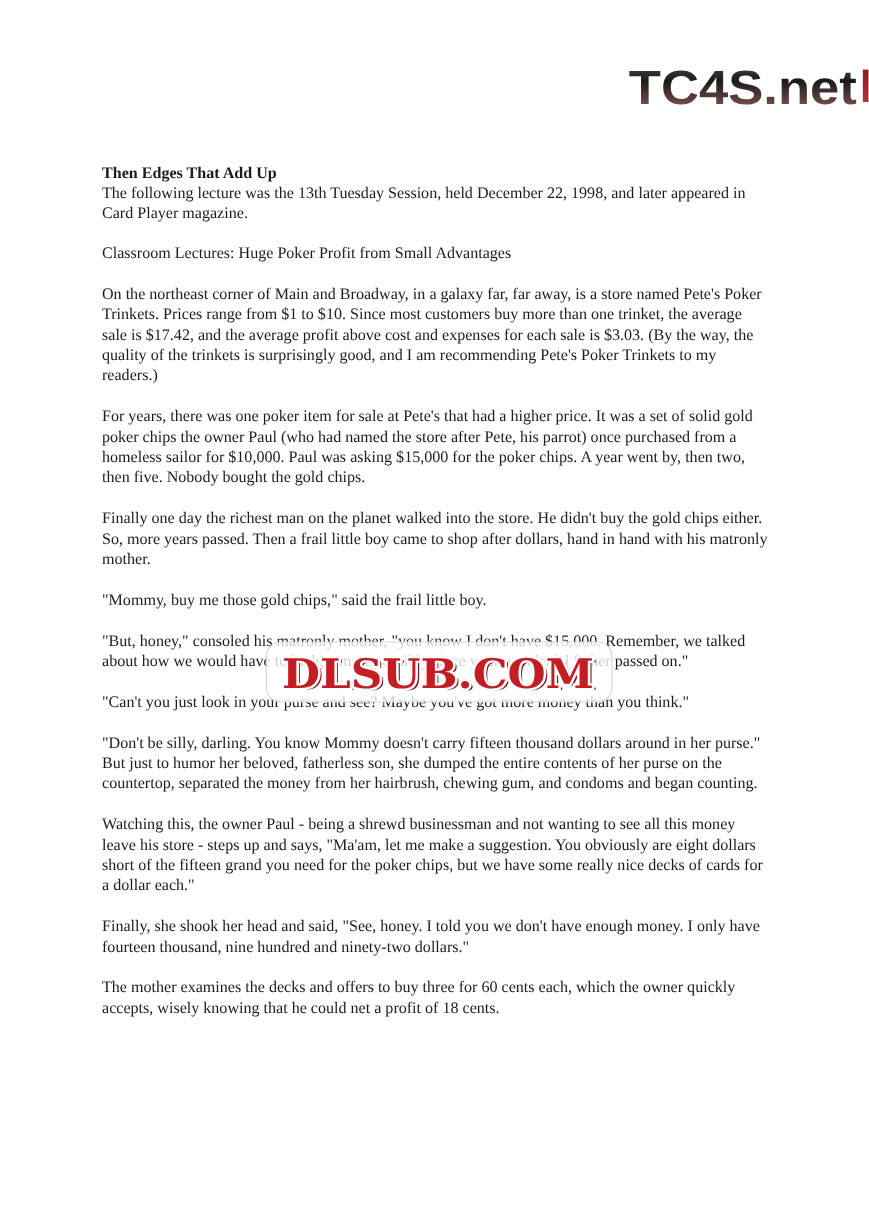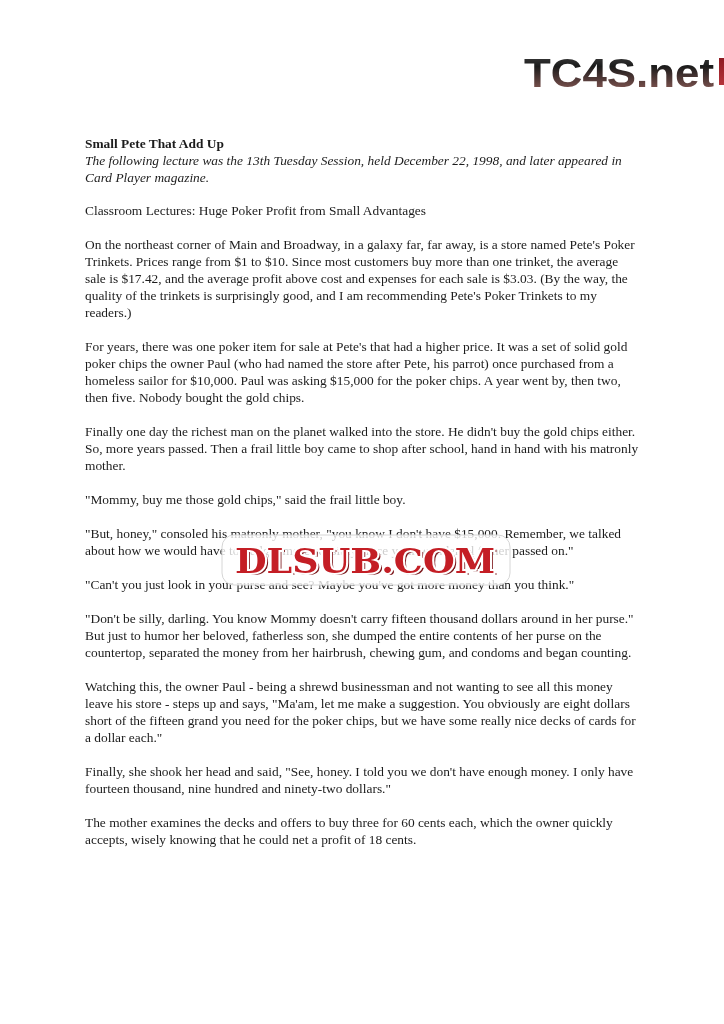--- a/index.html
+++ b/index.html
@@ -18,21 +18,21 @@
     top: 88px;
     width: 556px;
     color: #1c1c1c;
     font-size: 13.4px;
     line-height: 17px;
   }
   .content p { margin: 0 0 17px 0; }
   .doc-title { margin: 0 0 33px 0; }
   .heading-block { margin: 0 0 16px 0; }
   .heading-bold { font-weight: bold; }
-  .heading-italic { font-style: italic; }
+  .heading-italic { }
   .section-heading { font-weight: normal; margin: 0 0 17px 0; }
 
   .logo-top {
     position: absolute;
     top: 0px;
     right: 4px;
     width: 200px;
     height: 52px;
   }
   .red-sliver {
@@ -82,29 +82,29 @@
         <stop offset="100%" stop-color="#96615c"></stop>
       </linearGradient>
     </defs>
     <text x="4" y="40" font-size="40" font-weight="bold" fill="url(#tcGrad)" textLength="190" lengthAdjust="spacingAndGlyphs">TC4S.net</text>
   </svg>
   <div class="red-sliver"></div>
 
   <div class="content">
 
     <div class="heading-block">
-      <div class="heading-bold">Small Pete That Add Up</div>
+      <div class="heading-bold">Then Edges That Add Up</div>
       <div class="heading-italic">The following lecture was the 13th Tuesday Session, held December 22, 1998, and later appeared in Card Player magazine.</div>
     </div>
 
     <p class="section-heading">Classroom Lectures: Huge Poker Profit from Small Advantages</p>
 
     <p>On the northeast corner of Main and Broadway, in a galaxy far, far away, is a store named Pete's Poker Trinkets. Prices range from $1 to $10. Since most customers buy more than one trinket, the average sale is $17.42, and the average profit above cost and expenses for each sale is $3.03. (By the way, the quality of the trinkets is surprisingly good, and I am recommending Pete's Poker Trinkets to my readers.)</p>
     <p>For years, there was one poker item for sale at Pete's that had a higher price. It was a set of solid gold poker chips the owner Paul (who had named the store after Pete, his parrot) once purchased from a homeless sailor for $10,000. Paul was asking $15,000 for the poker chips. A year went by, then two, then five. Nobody bought the gold chips.</p>
-    <p>Finally one day the richest man on the planet walked into the store. He didn't buy the gold chips either. So, more years passed. Then a frail little boy came to shop after school, hand in hand with his matronly mother.</p>
+    <p>Finally one day the richest man on the planet walked into the store. He didn't buy the gold chips either. So, more years passed. Then a frail little boy came to shop after dollars, hand in hand with his matronly mother.</p>
     <p>"Mommy, buy me those gold chips," said the frail little boy.</p>
     <p>"But, honey," consoled his matronly mother, "you know I don't have $15,000. Remember, we talked about how we would have to budget more sensibly since your wonderful father passed on."</p>
     <p>"Can't you just look in your purse and see? Maybe you've got more money than you think."</p>
     <p>"Don't be silly, darling. You know Mommy doesn't carry fifteen thousand dollars around in her purse." But just to humor her beloved, fatherless son, she dumped the entire contents of her purse on the countertop, separated the money from her hairbrush, chewing gum, and condoms and began counting.</p>
     <p>Watching this, the owner Paul - being a shrewd businessman and not wanting to see all this money leave his store - steps up and says, "Ma'am, let me make a suggestion. You obviously are eight dollars short of the fifteen grand you need for the poker chips, but we have some really nice decks of cards for a dollar each."</p>
     <p>Finally, she shook her head and said, "See, honey. I told you we don't have enough money. I only have fourteen thousand, nine hundred and ninety-two dollars."</p>
     <p>The mother examines the decks and offers to buy three for 60 cents each, which the owner quickly accepts, wisely knowing that he could net a profit of 18 cents.</p>
   </div>
 
   <svg class="watermark-mid" viewBox="0 0 292 56">

